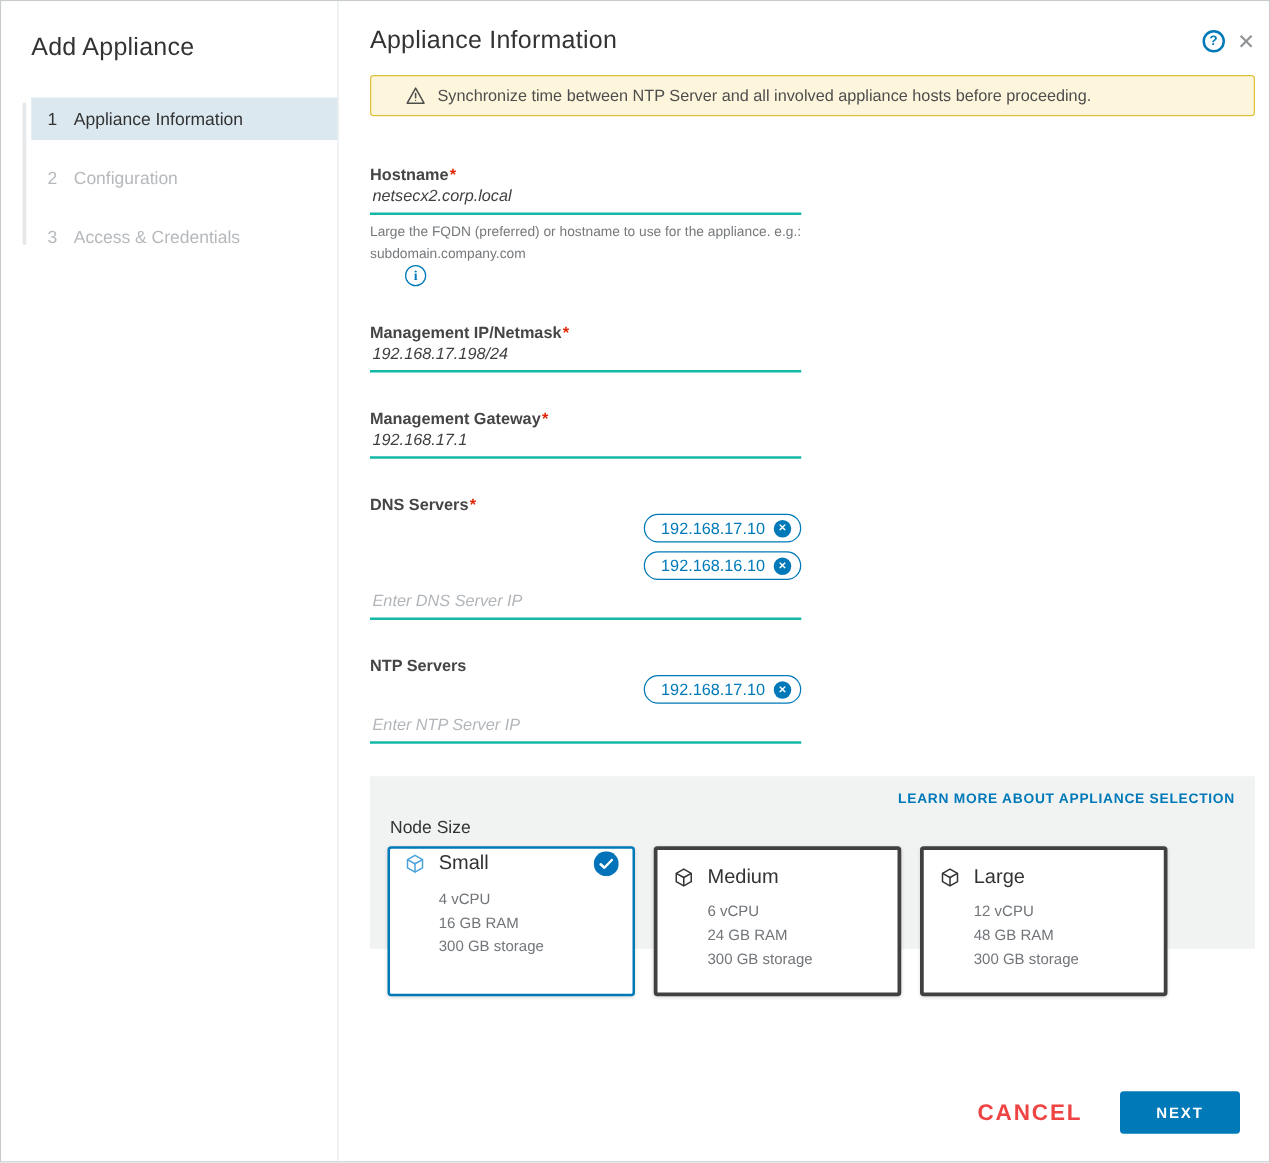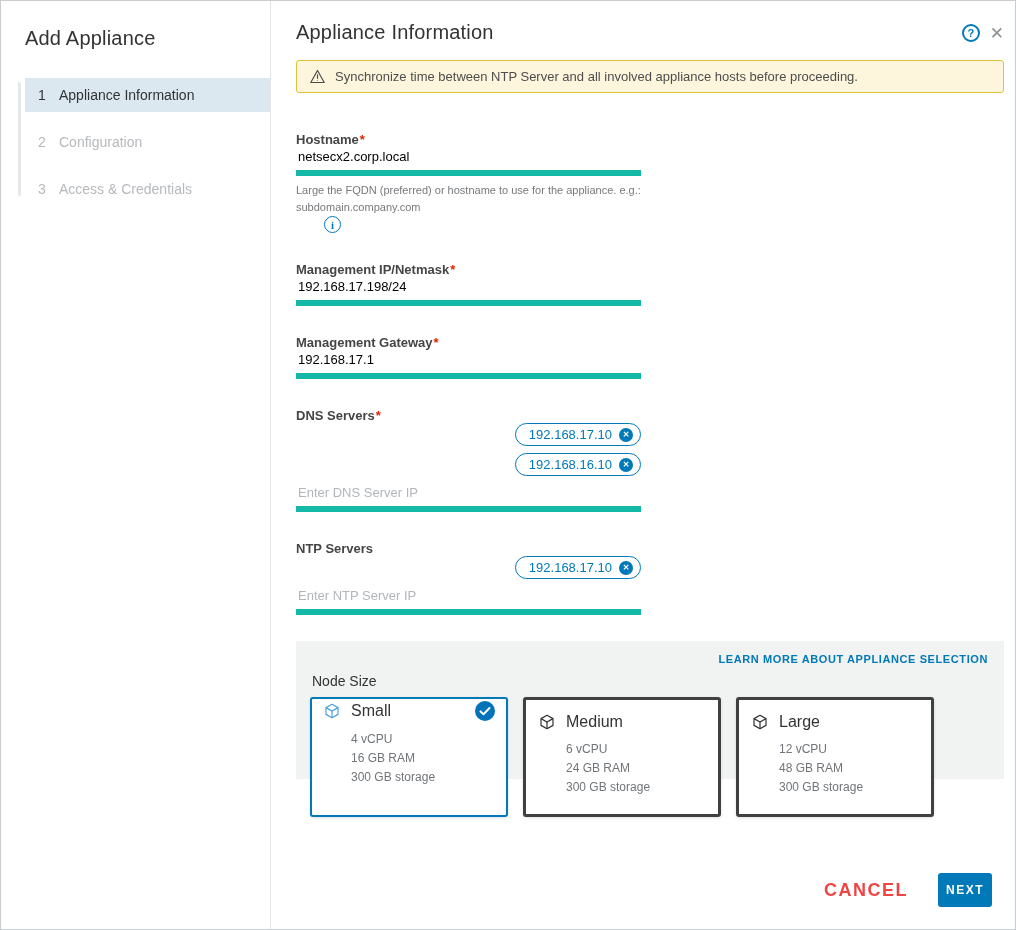--- a/index.html
+++ b/index.html
@@ -46,35 +46,35 @@
     display:inline-flex; align-items:center; justify-content:center;
     color:#0079b8; font-size:11px; font-weight:700; cursor:pointer;
   }
   .close-icon { color:#8f9294; font-size:17px; font-weight:300; cursor:pointer; line-height:1; }
 
   
   .banner {
     margin-top:16px; margin-right:0;
     background:#fdf6dc; border:1px solid #dfc13a; border-radius:3px;
     display:flex; align-items:center; gap:9px;
-    padding:7px 12px; font-size:13px; color:#4d4d4d;
+    padding:7px 27px; font-size:13px; color:#4d4d4d;
     min-height:32px;
   }
   .warn-svg { flex:0 0 auto; display:inline-flex; }
 
   
   .form { margin-top:36px; }
   .row { display:flex; margin-bottom:26px;flex-direction:column; }
   .lbl { width:192px; min-width:192px; font-size:13px; font-weight:700; color:#454545; padding-top:3px; }
   .req { color:#e12200; margin-left:1px; }
   .control { width:345px; }
   .control input {
-    width:100%; border:none; border-bottom:6px solid #14b8a6; background:transparent;
+    width:100%; border:none; border-bottom:2px solid #14b8a6; background:transparent;
     font-family:"Liberation Sans", sans-serif;
-    font-size:13px; color:#000000; padding:2px 2px 6px 2px; outline:none;
+    font-size:13px; color:#404040; padding:2px 2px 6px 2px; outline:none;font-style:italic;
   }
   .control input::placeholder { color:#b2b6ba; opacity:1; }
   .helper { margin-top:6px; font-size:11px; color:#76797c; line-height:1.5; }
   .info-icon {
     margin-left:28px; margin-top:1px;
     width:17px; height:17px; border:1.5px solid #0079b8; border-radius:50%;
     display:inline-flex; align-items:center; justify-content:center;
     color:#0079b8; font-size:11px; font-weight:700; font-style:normal;
     font-family:"Liberation Serif", serif; cursor:pointer; flex:0 0 auto;
   }
@@ -122,21 +122,21 @@
   }
   .btn-text {
     background:none; border:none; color:#ef4444;
     font-family:"Liberation Sans", sans-serif;
     font-size:18px; font-weight:600; letter-spacing:1.5px; cursor:pointer;
   }
   .btn-primary {
     background:#0079b8; border:none; color:#fff; border-radius:3px;
     font-family:"Liberation Sans", sans-serif;
     font-size:12px; font-weight:700; letter-spacing:1.5px;
-    padding:10px 8px; cursor:pointer;text-align:right;
+    padding:10px 29px; cursor:pointer;text-align:right;
   }
 </style>
 </head>
 <body>
 
 <div class="dialog">
 
   <aside class="sidebar">
     <h1>Add Appliance</h1>
     <nav class="steps">

